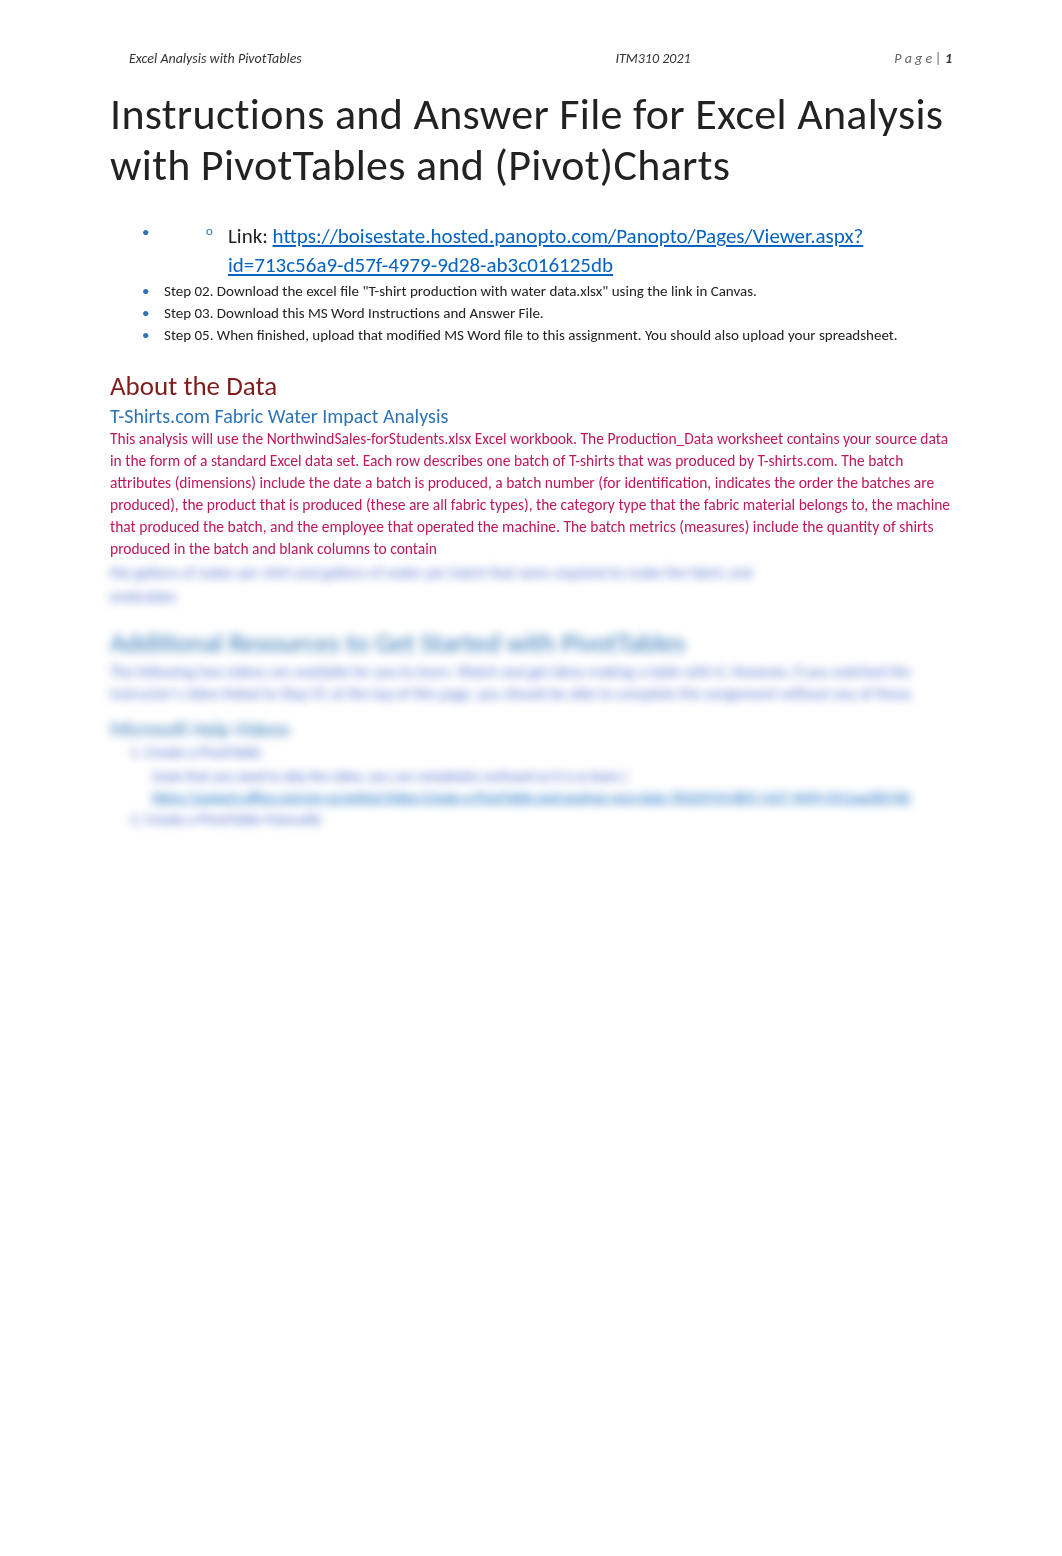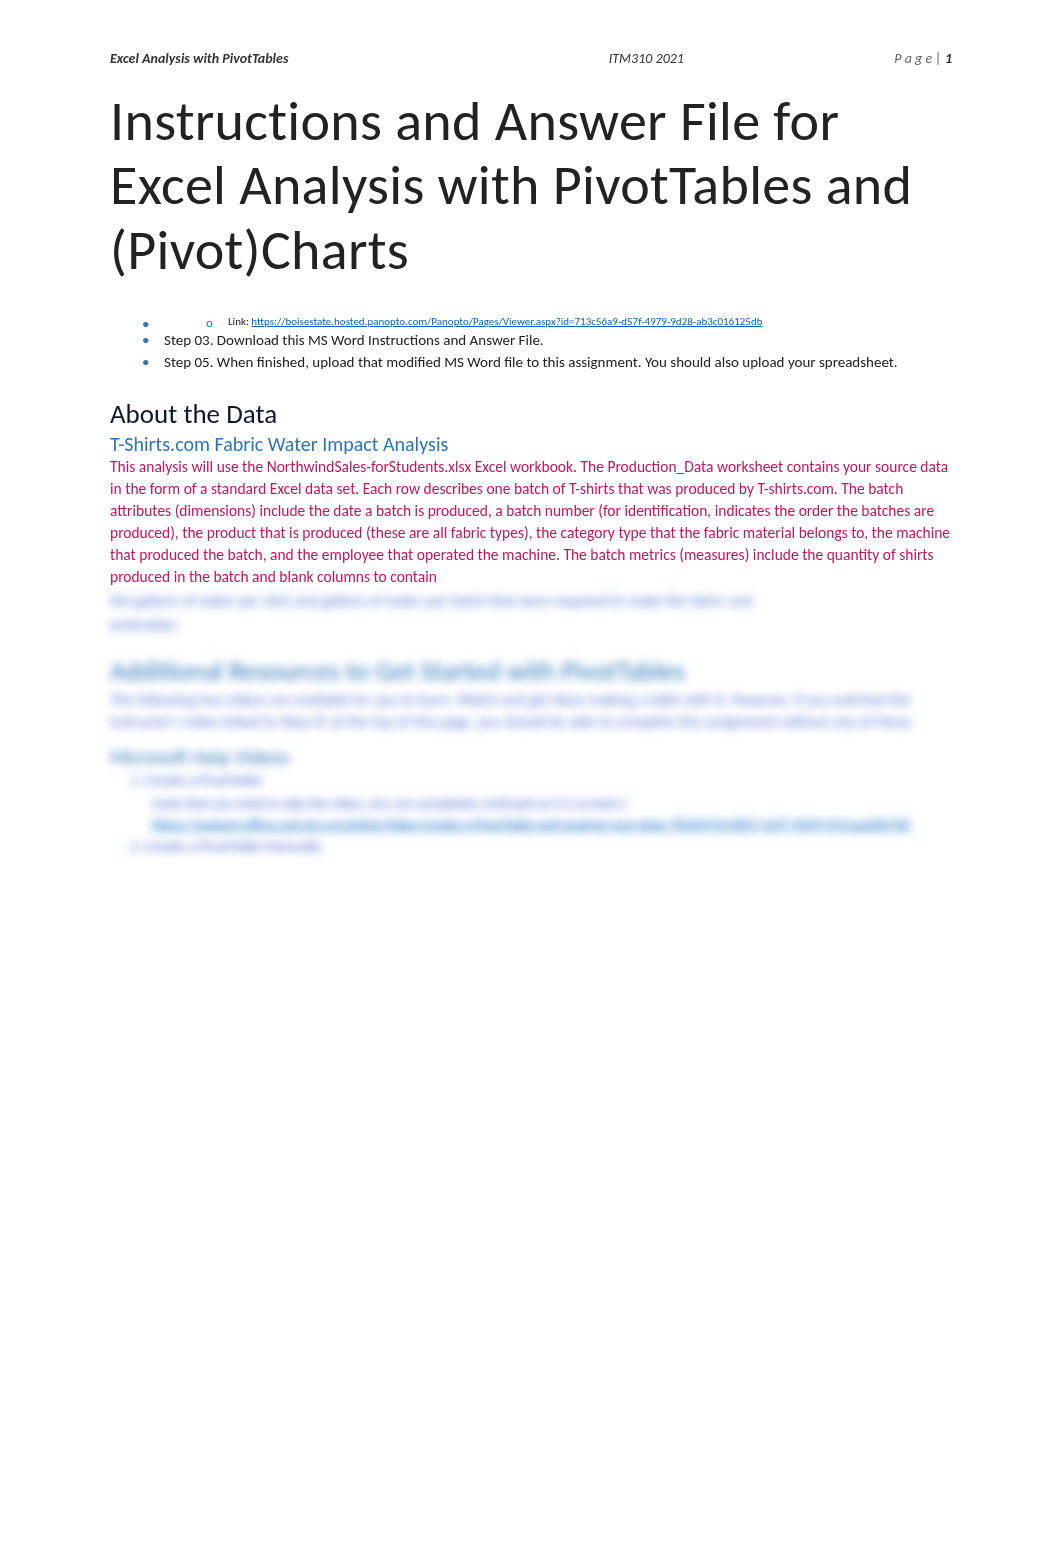--- a/index.html
+++ b/index.html
@@ -14,28 +14,28 @@
     padding: 50px 110px 50px 110px;
   }
   .header {
     display: flex;
     justify-content: space-between;
     font-style: italic;
     font-size: 14px;
     color: #333;
     margin-bottom: 22px;
   }
-  .header-left { font-weight: bold; }
+  .header-left { font-weight: normal; margin-left: 19px; }
   .header-center { font-weight: normal; text-align: center; flex: 0 0 auto; margin-left: 110px; }
   .header-right { font-style: italic; color: #666; }
   .header-right .pagenum { font-weight: bold; color: #333; font-style: italic; }
   h1.main-title {
     font-family: "Segoe UI Light", "Segoe UI", Calibri, Arial, sans-serif;
     font-weight: 300;
-    font-size: 56px;
+    font-size: 44px;
     color: #222;
     line-height: 1.15;
     margin-bottom: 32px;
     letter-spacing: 0.3px;
   }
   ul.top-list {
     list-style: none;
     margin-left: 32px;
     margin-bottom: 24px;
   }
@@ -56,39 +56,39 @@
     font-size: 15px;
   }
   ul.sub-list {
     list-style: none;
     margin-left: 42px;
     margin-top: 1px;
   }
   ul.sub-list > li {
     position: relative;
     padding-left: 22px;
-    font-size: 11px;
+    font-size: 21px;
     line-height: 1.38;
     color: #222;
     margin-bottom: 1px;
   }
   ul.sub-list > li::before {
     content: "o";
     position: absolute;
     left: 0;
     top: 0;
     color: #2E74B5;
     font-size: 13px;
   }
   .link { color: #0563C1; }
   a.link { text-decoration: underline; color: #0563C1; }
   h2.section {
     font-family: "Segoe UI Light","Segoe UI",Calibri,Arial,sans-serif;
     font-weight: 400;
-    color: #0f172a;
+    color: #7f1d1d;
     font-size: 27px;
     margin-top: 12px;
     margin-bottom: 2px;
   }
   h3.subsection {
     font-family: "Segoe UI","Calibri",Arial,sans-serif;
     font-weight: 400;
     color: #2E74B5;
     font-size: 20px;
   }
@@ -143,20 +143,21 @@
   <h1 class="main-title">Instructions and Answer File for Excel Analysis with PivotTables and (Pivot)Charts</h1>
 
   <ul class="top-list">
     <li>
       <ul class="sub-list">
         <li>
           <span>Link: </span><a class="link">https://boisestate.hosted.panopto.com/Panopto/Pages/Viewer.aspx?id=713c56a9-d57f-4979-9d28-ab3c016125db</a>
         </li>
       </ul>
     </li>
+    <li>Step 02. Download the excel file "T-shirt production with water data.xlsx" using the link in Canvas.</li>
     <li>Step 03. Download this MS Word Instructions and Answer File.</li>
     <li>Step 05. When finished, upload that modified MS Word file to this assignment. You should also upload your spreadsheet.</li>
   </ul>
 
   <h2 class="section">About the Data</h2>
   <h3 class="subsection">T-Shirts.com Fabric Water Impact Analysis</h3>
   <p class="body">This analysis will use the NorthwindSales-forStudents.xlsx Excel workbook. The Production_Data worksheet contains your source data in the form of a standard Excel data set. Each row describes one batch of T-shirts that was produced by T-shirts.com. The batch attributes (dimensions) include the date a batch is produced, a batch number (for identification, indicates the order the batches are produced), the product that is produced (these are all fabric types), the category type that the fabric material belongs to, the machine that produced the batch, and the employee that operated the machine. The batch metrics (measures) include the quantity of shirts produced in the batch and blank columns to contain</p>
 
   <div class="blur-region">
     <p class="body">the gallons of water per shirt and gallons of water per batch that were required to make the fabric and</p>

